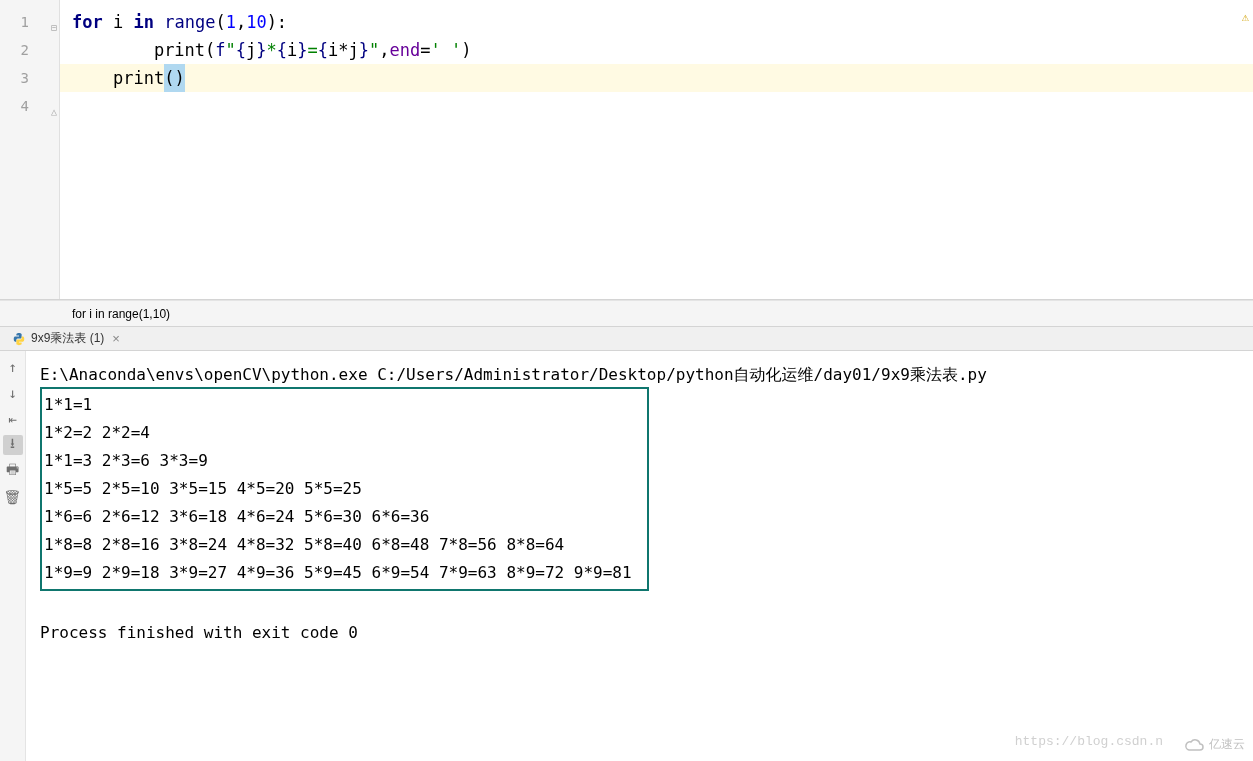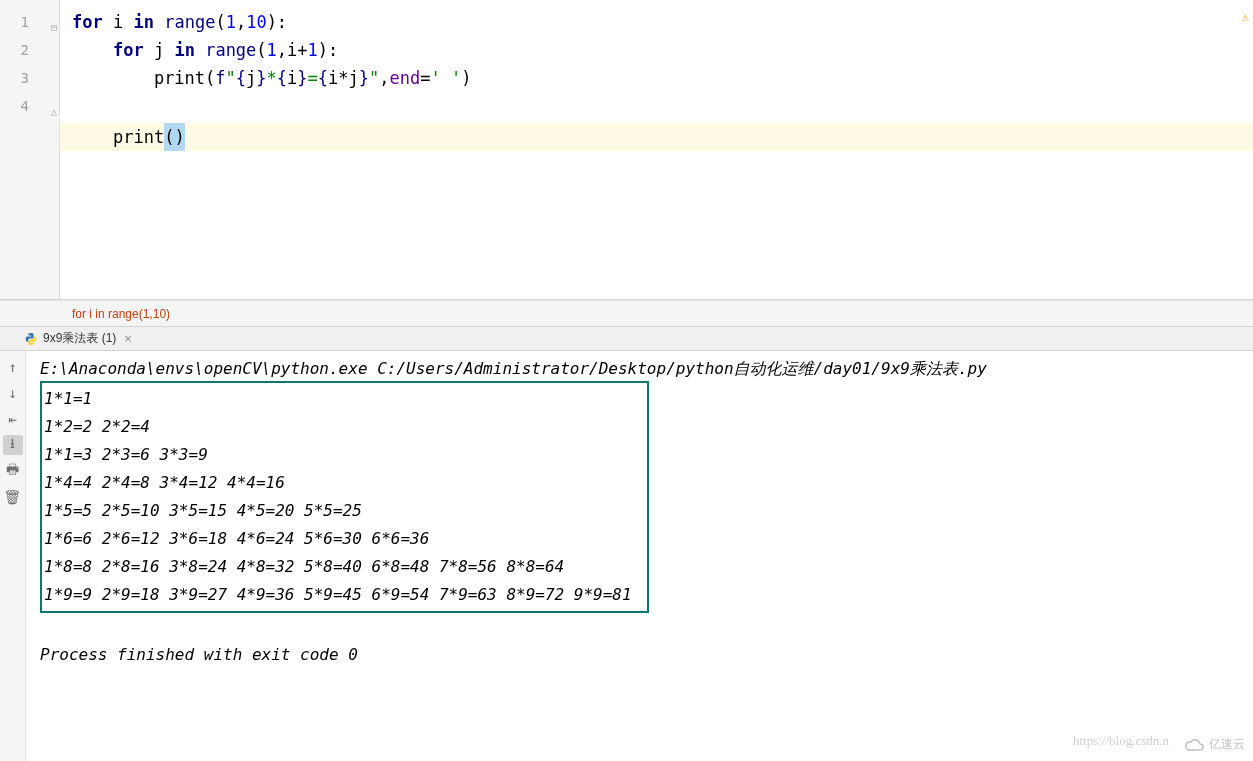--- a/index.html
+++ b/index.html
@@ -49,52 +49,51 @@
   font-size: 17px;
 }
 .code-line {
   height: 28px;
   line-height: 28px;
   padding-left: 12px;
   white-space: pre;
 }
 .highlight-line {
   background: #fffae3;
-  margin-top: 31px;
 }
 .cursor-box {
   background: #b0d8f0;
   display: inline-block;
 }
 .kw { color: #000080; font-weight: bold; }
 .num { color: #0000ff; }
 .str { color: #008000; }
 .fbrace { color: #000080; }
 .builtin { color: #000080; }
 .end-param { color: #660099; }
 
 .breadcrumb {
   height: 27px;
   background: #f5f5f5;
   border-top: 1px solid #e4e4e4;
   border-bottom: 1px solid #d4d4d4;
   padding-left: 72px;
   font-size: 12px;
-  color: #c2410c;
+  color: #000000;
   line-height: 27px;
   font-family: -apple-system, "Segoe UI", sans-serif;
 }
 
 .run-tab-bar {
   height: 24px;
   background: #f0f0f0;
   border-bottom: 1px solid #d4d4d4;
   display: flex;
   align-items: center;
-  padding-left: 18px;
+  padding-left: 6px;
   font-family: -apple-system, "Segoe UI", sans-serif;
 }
 .run-tab {
   display: flex;
   align-items: center;
   gap: 5px;
   font-size: 12px;
   color: #333;
   padding: 0 6px;
 }
@@ -132,43 +131,42 @@
   color: #6e6e6e;
   font-size: 14px;
   cursor: pointer;
 }
 .toolbar-btn.active {
   background: #d0d0d0;
   border-radius: 2px;
 }
 .console-output {
   flex: 1;
-  padding: 4px 14px;
+  padding: 10px 14px;
   font-family: "Consolas", "Monaco", monospace;
   font-size: 16px;
   color: #000;
   line-height: 1.75;
   overflow: hidden;
-  font-style: italic;
 }
 .console-line { white-space: pre; }
 .cjk { color: #000; }
 .red-box {
   border: 2px solid #0f766e;
   display: inline-block;
   padding: 2px 6px 2px 2px;
   margin-top: -2px;
 }
 .watermark {
   position: absolute;
   bottom: 12px;
-  right: 84px;
+  right: 90px;
   color: #d0d0d0;
   font-size: 13px;
-  font-family: Liberation Serif, serif;
+  font-family: Liberation Mono, monospace;
 }
 .logo-watermark {
   position: absolute;
   bottom: 8px;
   right: 8px;
   color: #c0c0c0;
   font-size: 12px;
   font-family: sans-serif;
   display: flex;
   align-items: center;
@@ -188,21 +186,20 @@
 <div class="editor-area">
   <div class="gutter">
     <div class="gutter-line"><span>1</span><span class="gutter-fold">⊟</span></div>
     <div class="gutter-line"><span>2</span></div>
     <div class="gutter-line"><span>3</span></div>
     <div class="gutter-line"><span>4</span><span class="gutter-fold">△</span></div>
   </div>
   <div class="code-area">
     <span class="warn-icon">⚠</span>
     <div class="code-line"><span class="kw">for</span> <span>i</span> <span class="kw">in</span> <span class="builtin">range</span><span>(</span><span class="num">1</span><span>,</span><span class="num">10</span><span>):</span></div>
-    <div class="code-line">    <span class="kw">for</span> <span>j</span> <span class="kw">in</span> <span class="builtin">range</span><span>(</span><span class="num">1</span><span>,</span><span>i+</span><span class="num">1</span><span>):</span></div>
     <div class="code-line">        <span>print</span><span>(</span><span class="builtin">f</span><span class="str">"</span><span class="fbrace">{</span><span>j</span><span class="fbrace">}</span><span class="str">*</span><span class="fbrace">{</span><span>i</span><span class="fbrace">}</span><span class="str">=</span><span class="fbrace">{</span><span>i*j</span><span class="fbrace">}</span><span class="str">"</span><span>,</span><span class="end-param">end</span><span>=</span><span class="str">' '</span><span>)</span></div>
     <div class="code-line highlight-line">    <span>print</span><span class="cursor-box"><span>(</span><span>)</span></span></div>
   </div>
 </div>
 
 <div class="breadcrumb">
   <span>for i in range(1,10)</span>
 </div>
 
 <div class="run-tab-bar">
@@ -226,21 +223,20 @@
     <div class="toolbar-btn active">⭳</div>
     <div class="toolbar-btn">🖶</div>
     <div class="toolbar-btn">🗑</div>
   </div>
   <div class="console-output">
     <div class="console-line"><span>E:\Anaconda\envs\openCV\python.exe C:/Users/Administrator/Desktop/python</span><span class="cjk">自动化运维</span><span>/day01/9x9</span><span class="cjk">乘法表</span><span>.py</span></div>
     <div class="red-box">
       <div class="console-line">1*1=1 </div>
       <div class="console-line">1*2=2 2*2=4 </div>
       <div class="console-line">1*1=3 2*3=6 3*3=9 </div>
-      <div class="console-line">1*4=4 2*4=8 3*4=12 4*4=16 </div>
       <div class="console-line">1*5=5 2*5=10 3*5=15 4*5=20 5*5=25 </div>
       <div class="console-line">1*6=6 2*6=12 3*6=18 4*6=24 5*6=30 6*6=36 </div>
       <div class="console-line">1*8=8 2*8=16 3*8=24 4*8=32 5*8=40 6*8=48 7*8=56 8*8=64 </div>
       <div class="console-line">1*9=9 2*9=18 3*9=27 4*9=36 5*9=45 6*9=54 7*9=63 8*9=72 9*9=81 </div>
     </div>
     <div class="console-line">&nbsp;</div>
     <div class="console-line">Process finished with exit code 0</div>
   </div>
 </div>
 

